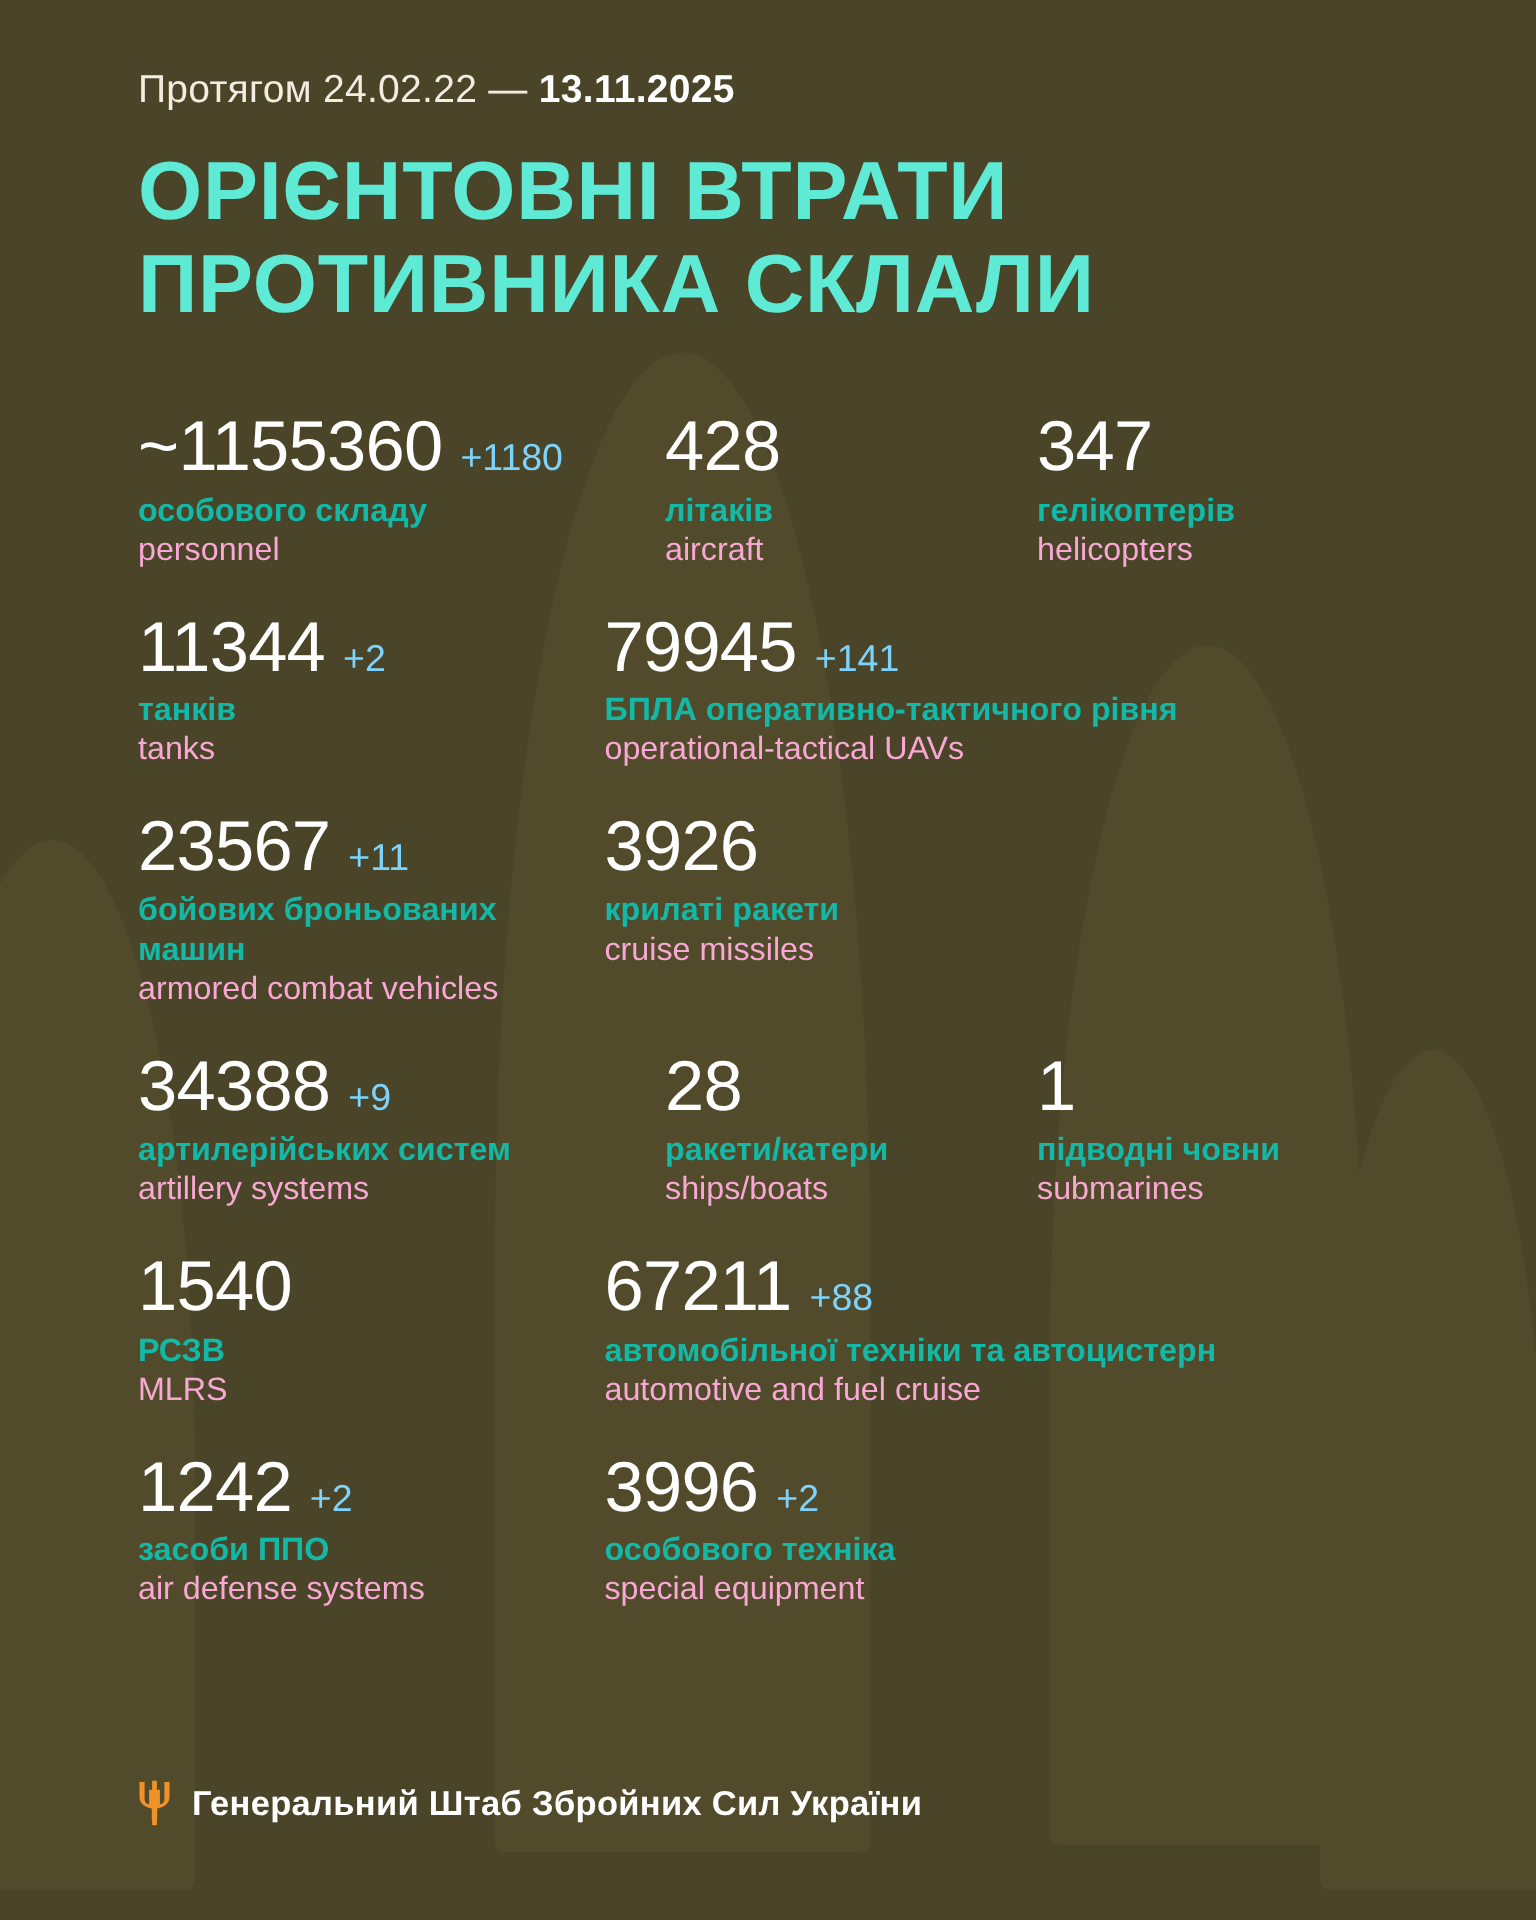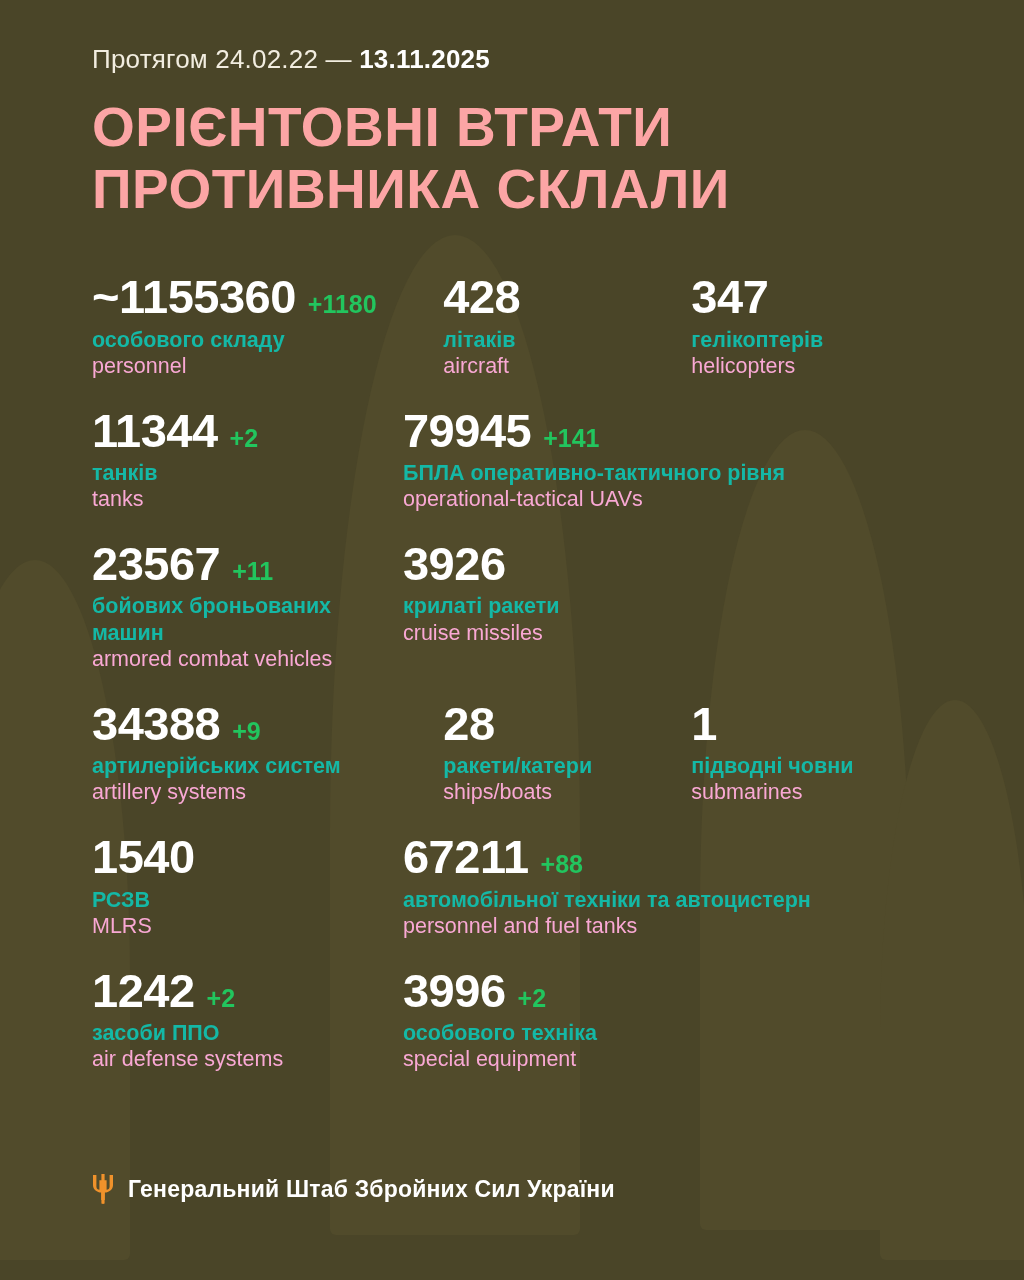--- a/index.html
+++ b/index.html
@@ -65,21 +65,21 @@
   }
   .period .date {
     color: #ffffff;
     font-weight: 700;
   }
   .period .dash {
     color: #f2ede0;
   }
   h1.title {
     margin: 22px 0 0 0;
-    color: #fca5a5;
+    color: #5eead4;
     font-size: 55px;
     line-height: 1.12;
     font-weight: 800;
     letter-spacing: 0.5px;
     text-transform: uppercase;
   }
   .title .line {
     display: block;
   }
   .grid {
@@ -101,46 +101,46 @@
   .c-wide { width: 648px; }
   .num-line {
     display: flex;
     align-items: baseline;
     gap: 12px;
     white-space: nowrap;
   }
   .num {
     color: #ffffff;
     font-size: 47px;
-    font-weight: 700;
+    font-weight: 400;
     letter-spacing: -0.5px;
     line-height: 1.05;
   }
   .delta {
-    color: #22c55e;
+    color: #7dd3fc;
     font-size: 25px;
-    font-weight: 700;
+    font-weight: 400;
   }
   .lbl-ua {
     margin-top: 5px;
     color: #14b8a6;
     font-size: 21.5px;
     font-weight: 700;
     line-height: 1.22;
   }
   .lbl-en {
     color: #f9a8d4;
     font-size: 21.5px;
     font-weight: 400;
     line-height: 1.25;
   }
   .footer {
     position: absolute;
     left: 92px;
-    bottom: 76px;
+    bottom: 63px;
     display: flex;
     align-items: center;
     gap: 14px;
   }
   .trident {
     width: 22px;
     height: 30px;
     color: #f0922b;
     display: block;
   }
@@ -276,21 +276,21 @@
         </div>
         <div class="lbl-ua">РСЗВ</div>
         <div class="lbl-en">MLRS</div>
       </div>
       <div class="cell c-wide">
         <div class="num-line">
           <span class="num">67211</span>
           <span class="delta">+88</span>
         </div>
         <div class="lbl-ua">автомобільної техніки та автоцистерн</div>
-        <div class="lbl-en">personnel and fuel tanks</div>
+        <div class="lbl-en">automotive and fuel cruise</div>
       </div>
     </div>
 
     <div class="row">
       <div class="cell c1">
         <div class="num-line">
           <span class="num">1242</span>
           <span class="delta">+2</span>
         </div>
         <div class="lbl-ua">засоби ППО</div>

